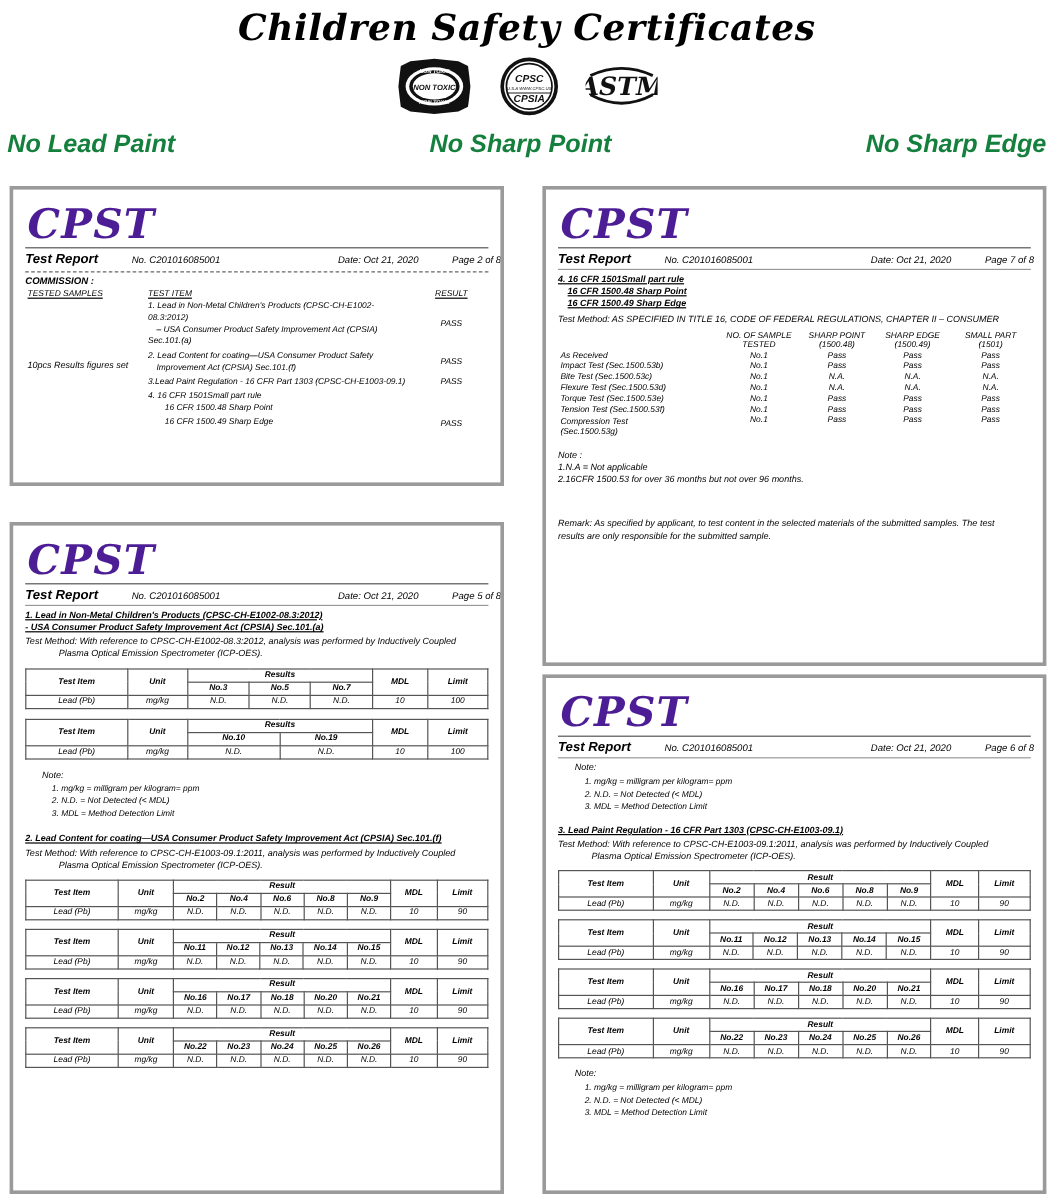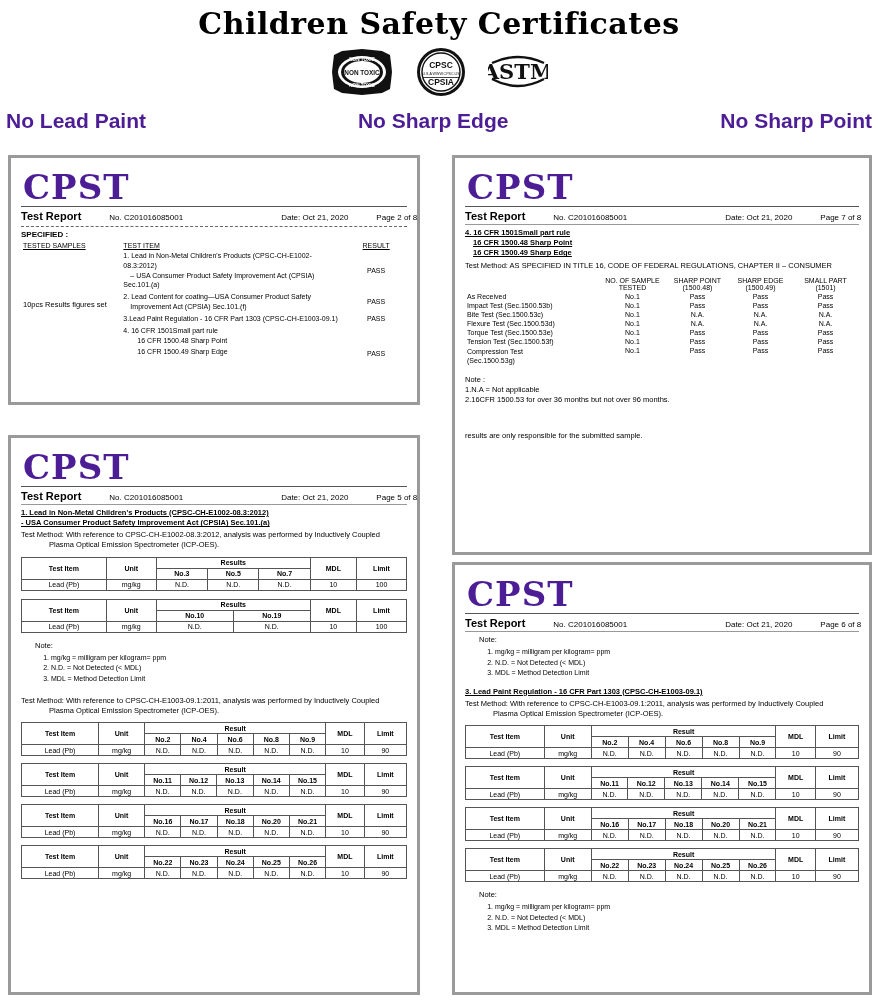--- a/index.html
+++ b/index.html
@@ -3,21 +3,21 @@
 <meta charset="utf-8">
 <style>
   html,body{margin:0;padding:0;}
   body{
     width:878px;
     font-family:"Liberation Sans", sans-serif;
     background:#ffffff;
     color:#000;
     -webkit-font-smoothing:antialiased;
   }
-  .page{position:relative;width:878px;height:1000px;overflow:hidden;}
+  .page{position:relative;width:878px;height:1000px;overflow:hidden;font-style:italic;}
 
   
   .main-title{
     text-align:center;
     font-family:"DejaVu Serif", serif;
     font-size:30px;
     font-weight:700;
     letter-spacing:.5px;
     margin:6px 0 6px;
   }
@@ -25,21 +25,21 @@
     display:flex;justify-content:center;align-items:center;gap:22px;margin-bottom:8px;
   }
   .badge{display:flex;align-items:center;justify-content:center;}
   .badge svg{display:block;}
 
   .section-heads{
     display:flex;justify-content:space-between;align-items:flex-end;
     padding:4px 6px 0 6px;
   }
   .sec-head{
-    color:#4c1d95;
+    color:#15803d;
     font-weight:700;
     font-size:21px;
     font-family:"Liberation Sans", sans-serif;
   }
 
   
   .cert{
     position:absolute;
     background:#fff;
     border:3px solid #9a9a9a;
@@ -124,36 +124,36 @@
       <svg width="60" height="46" viewBox="0 0 60 46">
         <text x="30" y="30" text-anchor="middle" font-family="DejaVu Serif, serif" font-size="21" font-weight="bold" fill="#111">ASTM</text>
         <path d="M4,30 Q30,44 56,30" stroke="#111" stroke-width="2.4" fill="none"></path>
         <path d="M4,14 Q30,2 56,14" stroke="#111" stroke-width="2.4" fill="none"></path>
       </svg>
     </div>
   </div>
 
   <div class="section-heads">
     <div class="sec-head">No Lead Paint</div>
+    <div class="sec-head">No Sharp Point</div>
     <div class="sec-head">No Sharp Edge</div>
-    <div class="sec-head">No Sharp Point</div>
   </div>
 
   <div class="cert" style="left:8px;top:155px;width:412px;height:250px;">
     <div class="cert-inner">
       <div class="cpst">CPST</div>
       <div class="rule"></div>
       <div class="meta-row">
         <span class="tr">Test Report</span>
         <span class="m1"><span>No.</span> <span>C201016085001</span></span>
         <span class="m2"><span>Date:</span> <span>Oct 21, 2020</span></span>
         <span>Page 2 of 8</span>
       </div>
       <div class="dashed"></div>
-      <div class="conclusion">SPECIFIED :</div>
+      <div class="conclusion">COMMISSION :</div>
       <table class="plain">
         <tbody>
             <tr>
           <th class="left u" style="width:26%">TESTED SAMPLES</th>
           <th class="left u" style="width:58%">TEST ITEM</th>
           <th class="u" style="width:16%">RESULT</th>
         </tr>
         <tr>
           <td class="left" rowspan="4" style="vertical-align:middle;font-size:7.5px;">10pcs Results figures set</td>
           <td class="left" style="font-size:7px;line-height:1.4;">
@@ -267,20 +267,21 @@
           <td style="vertical-align:top">Pass</td>
           <td style="vertical-align:top">Pass</td>
         </tr>
       </tbody>
         </table>
       <div style="height:8px"></div>
       <div class="small">Note :</div>
       <div class="small">1.N.A = Not applicable</div>
       <div class="small">2.16CFR 1500.53 for over 36 months but not over 96 months.</div>
       <div style="height:26px"></div>
+      <div class="small">Remark: As specified by applicant, to test content in the selected materials of the submitted samples. The test</div>
       <div class="small">results are only responsible for the submitted sample.</div>
     </div>
   </div>
 
   <div class="cert" style="left:8px;top:435px;width:412px;height:560px;">
     <div class="cert-inner">
       <div class="cpst">CPST</div>
       <div class="rule"></div>
       <div class="meta-row">
         <span class="tr">Test Report</span>
@@ -349,20 +350,21 @@
 
       <div style="height:8px"></div>
       <div class="small" style="margin-left:14px">Note:</div>
       <ol class="notes" style="margin-left:30px">
         <li>mg/kg = milligram per kilogram= ppm</li>
         <li>N.D. = Not Detected (&lt; MDL)</li>
         <li>MDL = Method Detection Limit</li>
       </ol>
 
       <div style="height:10px"></div>
+      <div class="small b u">2. Lead Content for coating—USA Consumer Product Safety Improvement Act (CPSIA) Sec.101.(f)</div>
       <div class="small" style="margin-top:2px">Test Method: With reference to CPSC-CH-E1003-09.1:2011, analysis was performed by Inductively Coupled</div>
       <div class="small" style="margin-left:28px">Plasma Optical Emission Spectrometer (ICP-OES).</div>
       <div style="height:6px"></div>
 
       <table class="grid">
         <tbody>
             <tr>
           <th class="lbl" rowspan="2" style="width:20%">Test Item</th>
           <th class="lbl" rowspan="2" style="width:12%">Unit</th>
           <th class="lbl" colspan="5">Result</th>

